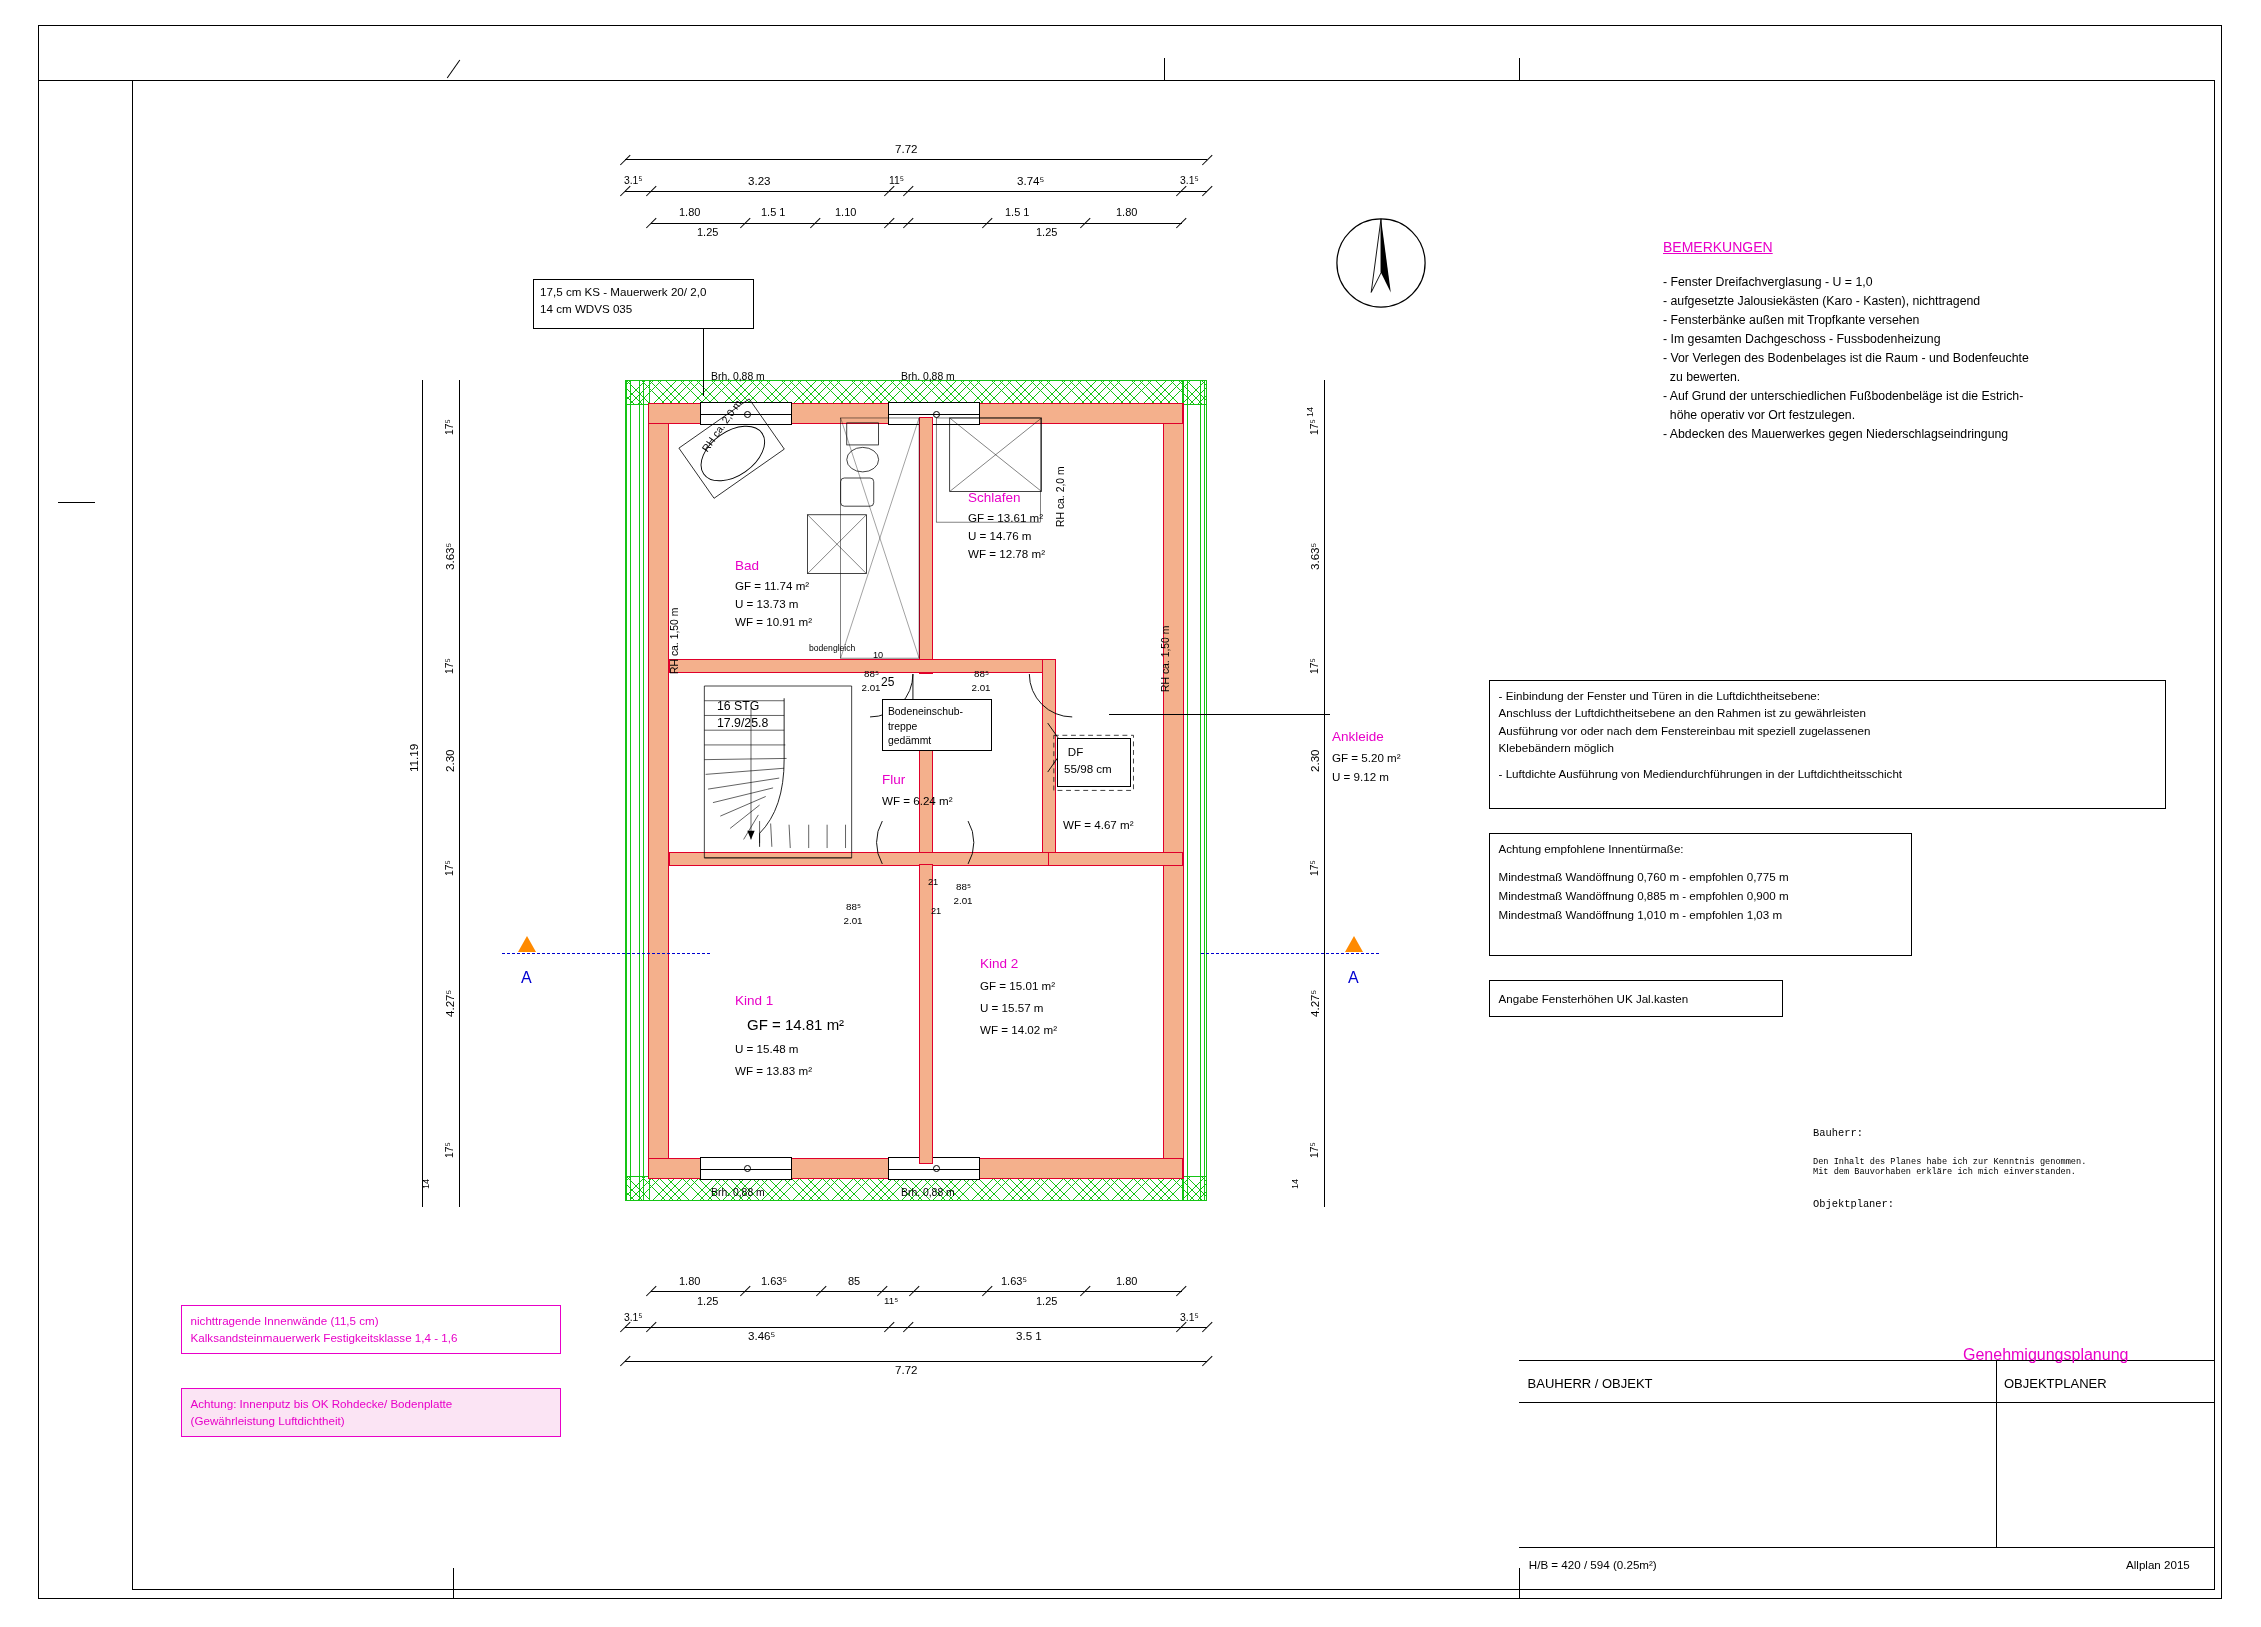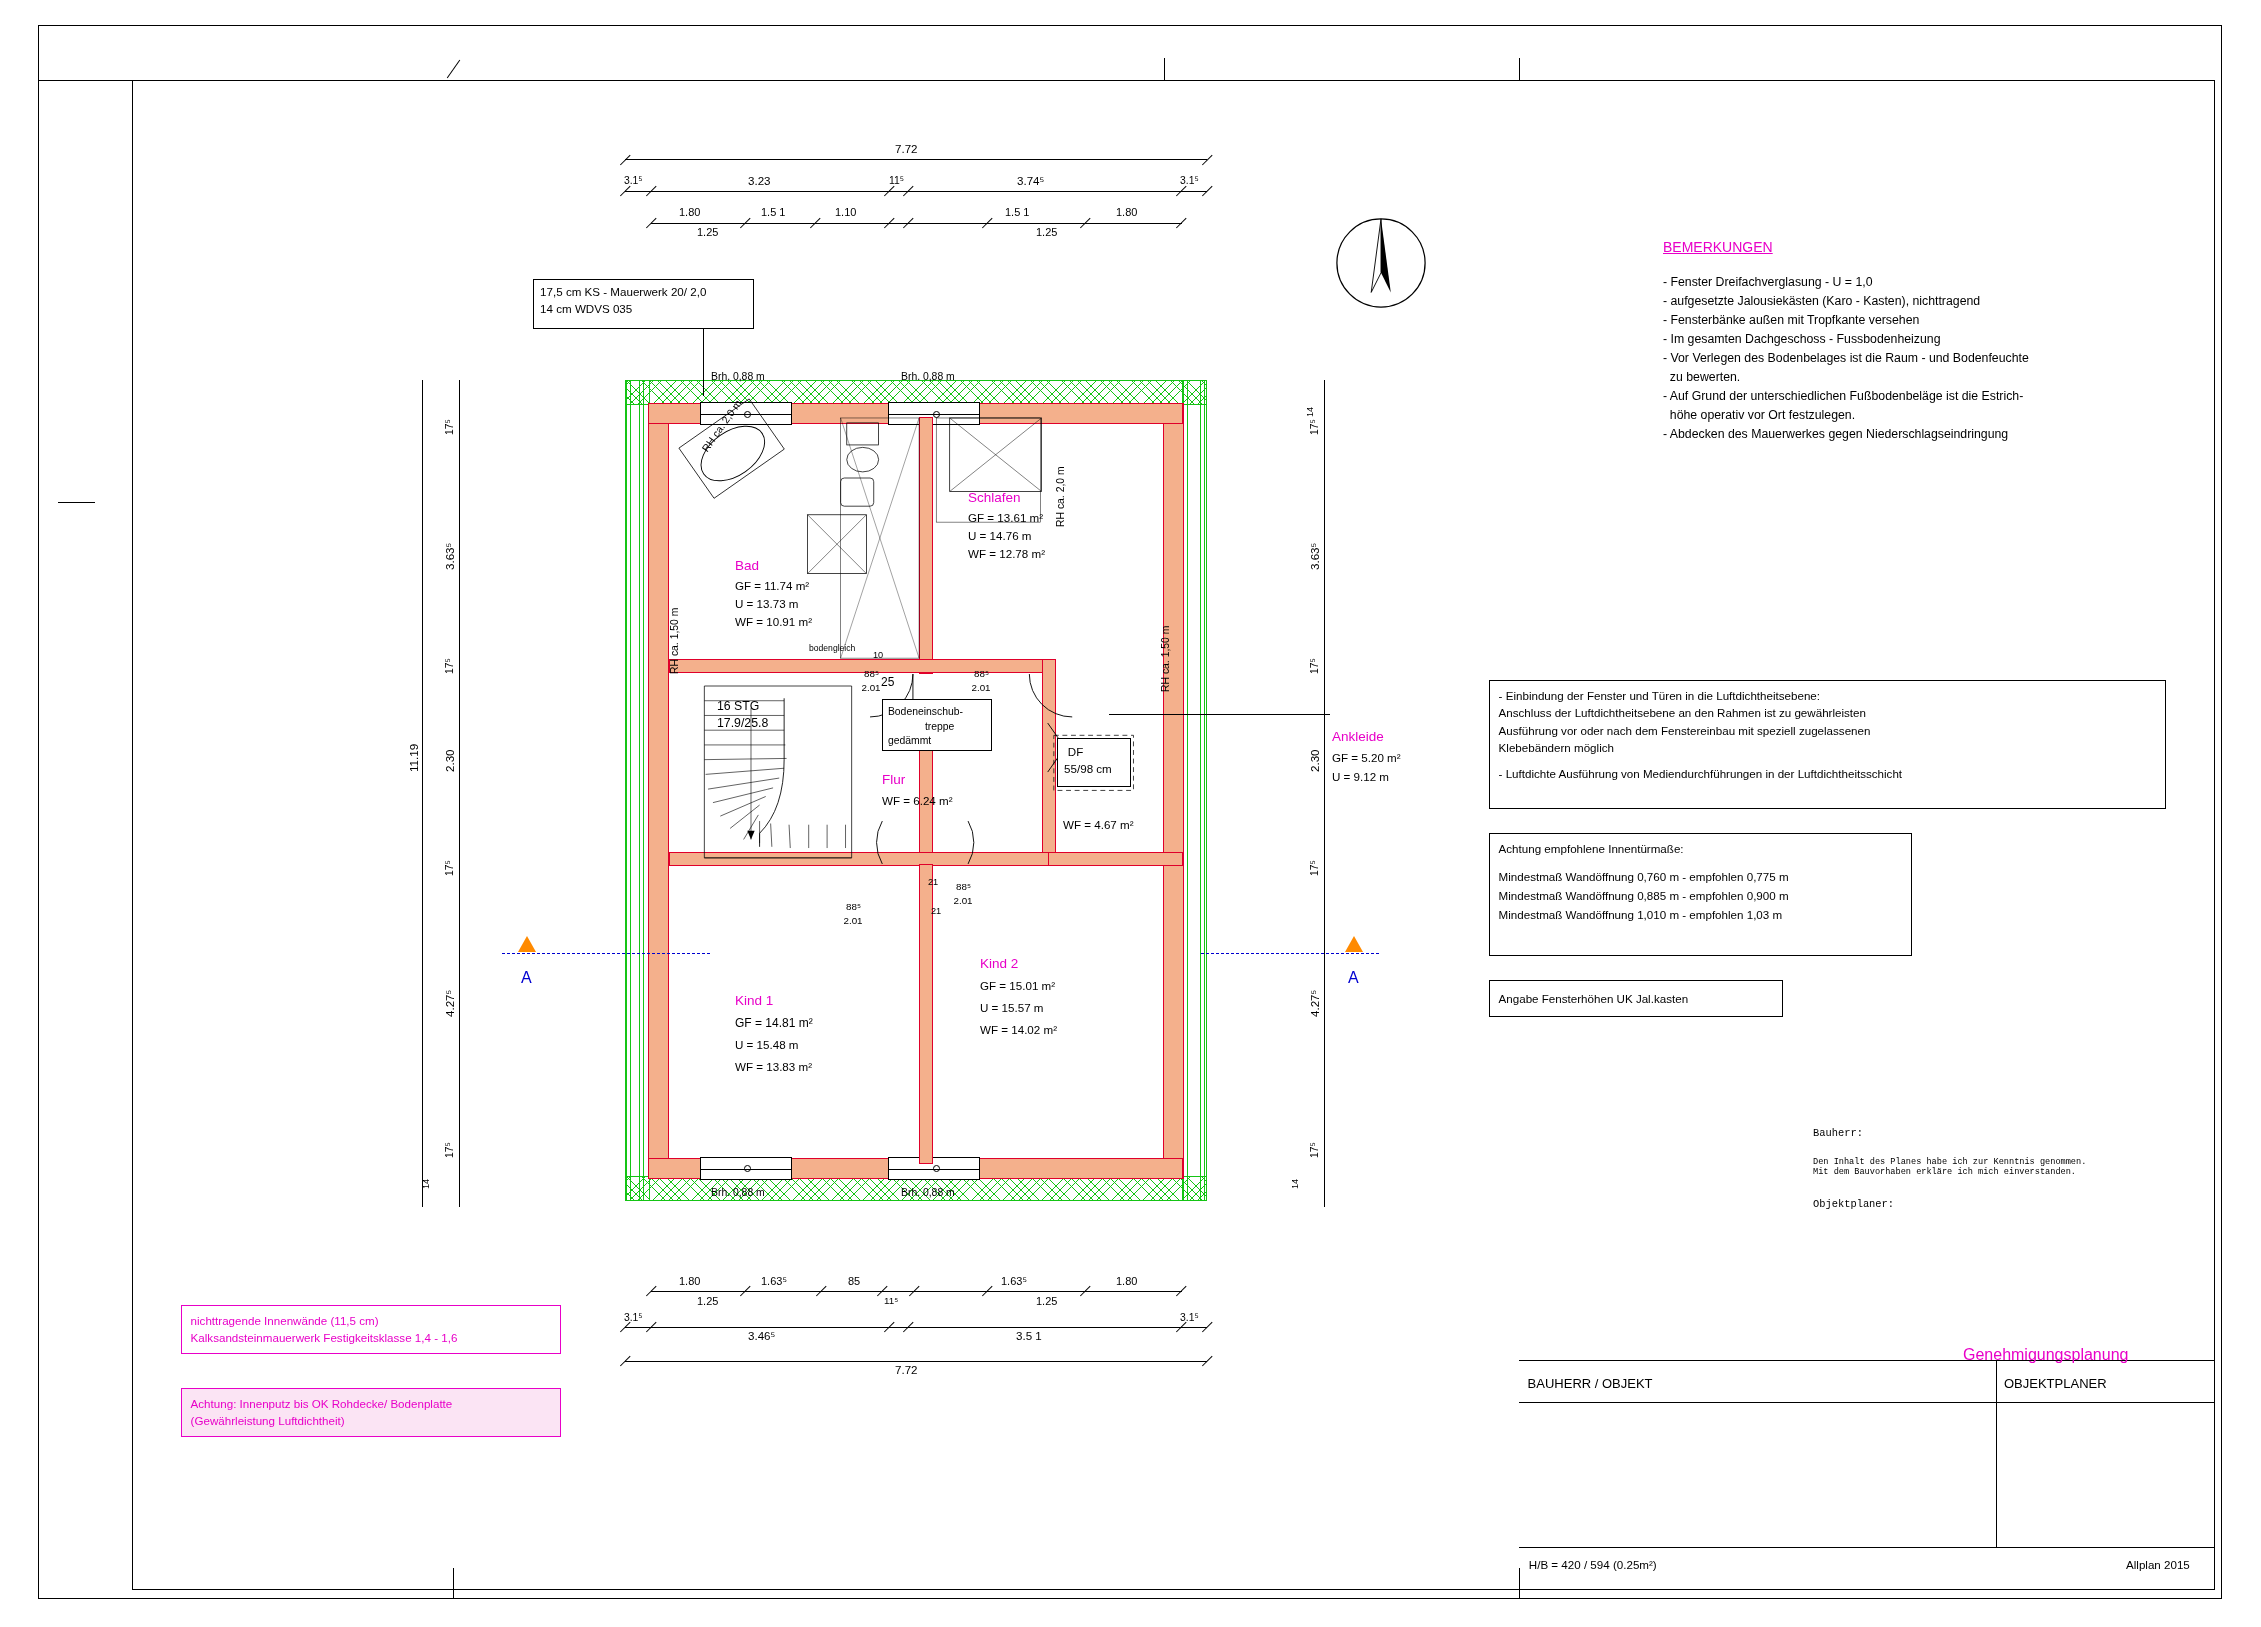--- a/index.html
+++ b/index.html
@@ -144,21 +144,21 @@
           <path d="M150 20 L150 120 Q150 200 110 240 L110 262" stroke-width="1.4"></path>
           <path d="M20 280 L260 280"></path>
         </g>
         <path d="M96 36 L96 250" stroke="#000" stroke-width="1" fill="none" marker-end=""></path>
         <path d="M96 250 l-6 -14 l12 0 z" fill="#000"></path>
       </svg>
     </div>
 
     <div class="box" style="left:257px;top:319px;width:110px;height:52px;">
       <div class="txt" style="left:4.9px;top:4.9px;font-size:10.4px;">Bodeneinschub-</div>
-      <div class="txt" style="left:4.9px;top:19.6px;font-size:10.4px;margin-left:37px;">treppe</div>
+      <div class="txt" style="left:4.9px;top:19.6px;font-size:10.4px;">treppe</div>
       <div class="txt" style="left:4.9px;top:34px;font-size:10.4px;">gedämmt</div>
     </div>
 
     <div class="box" style="left:432px;top:358px;width:74px;height:49px;">
       <div class="txt" style="left:9.8px;top:6.1px;font-size:11.6px;">DF</div>
       <div class="txt" style="left:6.1px;top:23px;font-size:11.6px;">55/98 cm</div>
     </div>
 
     <div class="txt" style="left:92px;top:319px;font-size:12.3px;">16 STG</div>
     <div class="txt" style="left:92px;top:336px;font-size:12.3px;">17.9/25.8</div>
@@ -190,21 +190,21 @@
 
     <div style="position:absolute;left:257px;top:392px;">
       <div class="txt mag" style="position:relative;font-size:13.5px;">Flur</div>
       <div class="txt" style="position:relative;top:4.9px;font-size:11.6px;">WF = 6.24 m²</div>
     </div>
 
     <div class="txt" style="left:438px;top:438px;font-size:11.6px;">WF = 4.67 m²</div>
 
     <div style="position:absolute;left:110px;top:613px;">
       <div class="txt mag" style="position:relative;font-size:13.5px;">Kind 1</div>
-      <div class="txt" style="position:relative;top:6.1px;font-size:12px;">GF = 14.81 m²</div>
+      <div class="txt" style="position:relative;top:6.1px;font-size:15px;margin-left:12px;">GF = 14.81 m²</div>
       <div class="txt" style="position:relative;top:13.5px;font-size:11.6px;">U = 15.48 m</div>
       <div class="txt" style="position:relative;top:21px;font-size:11.6px;">WF = 13.83 m²</div>
     </div>
 
     <div style="position:absolute;left:355px;top:576px;">
       <div class="txt mag" style="position:relative;font-size:13.5px;">Kind 2</div>
       <div class="txt" style="position:relative;top:6.1px;font-size:11.6px;">GF = 15.01 m²</div>
       <div class="txt" style="position:relative;top:13.5px;font-size:11.6px;">U = 15.57 m</div>
       <div class="txt" style="position:relative;top:21px;font-size:11.6px;">WF = 14.02 m²</div>
     </div>

